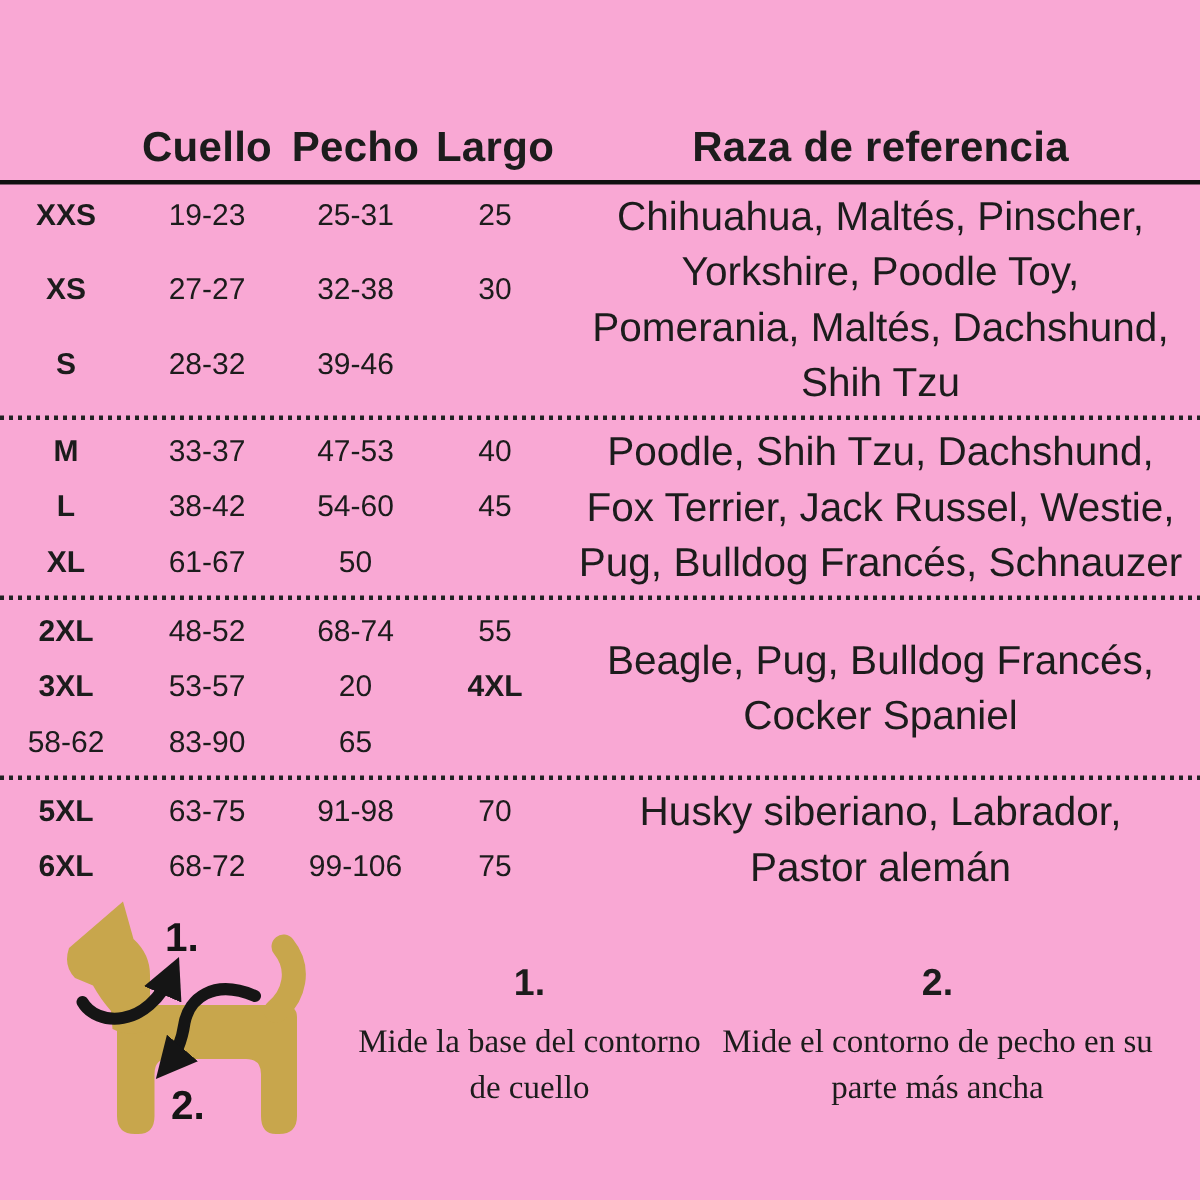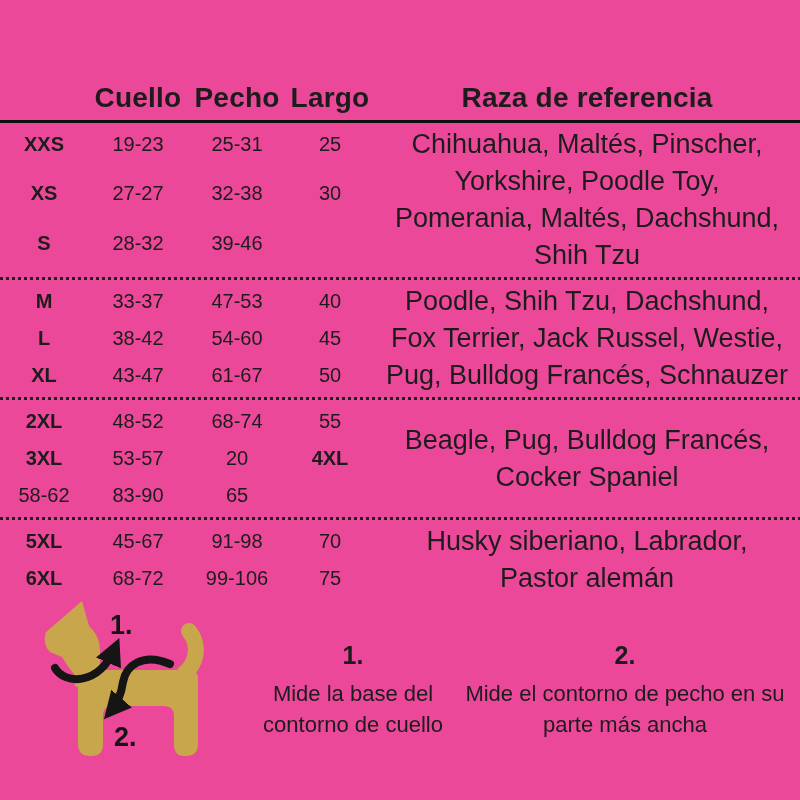--- a/index.html
+++ b/index.html
@@ -1,17 +1,17 @@
 <!DOCTYPE html>
 <html><head>
 <meta charset="utf-8">
 <style>
   html,body{margin:0;padding:0;background:#ffffff;}
   .canvas{
-    position:relative;width:800px;height:800px;background:#ec4899;
+    position:relative;width:800px;height:800px;background:#f9a8d4;
     font-family:"Liberation Sans","DejaVu Sans",sans-serif;color:#1c1c1c;
     overflow:hidden;
   }
   
   .size-table{position:absolute;left:0;top:76px;width:800px;}
   .thead{
     display:grid;grid-template-columns:88px 100px 98px 88px 1fr;
     height:44px;align-items:center;
   }
   .thead .hcell{
@@ -38,21 +38,21 @@
   .span3{grid-row:1 / span 3;}
   .span2{grid-row:1 / span 2;}
   
   .dog-svg{position:absolute;left:30px;top:594px;}
   .arrow-stroke{fill:none;stroke:#151515;stroke-width:8;stroke-linecap:round;}
   .svg-num{font-family:"Liberation Sans","DejaVu Sans",sans-serif;font-weight:bold;font-size:27px;fill:#151515;}
   .step{position:absolute;text-align:center;}
   .step-1{left:237px;top:641px;width:232px;}
   .step-2{left:458px;top:641px;width:334px;}
   .step-num{font-weight:bold;font-size:25px;margin-bottom:8px;}
-  .step-text{font-size:22px;line-height:31px;}
+  .step-text{font-size:22px;line-height:31px;font-family:Liberation Serif, serif;}
 </style>
 </head>
 <body>
 
 <div class="canvas">
 
   <div class="size-table">
 
     <div class="thead">
       <div class="hcell"></div>
@@ -85,21 +85,20 @@
       <div class="breed-cell span3">Poodle, Shih Tzu, Dachshund, Fox Terrier, Jack Russel, Westie, Pug, Bulldog Francés, Schnauzer</div>
       <div class="cell size-cell">M</div>
       <div class="cell">33-37</div>
       <div class="cell">47-53</div>
       <div class="cell">40</div>
       <div class="cell size-cell">L</div>
       <div class="cell">38-42</div>
       <div class="cell">54-60</div>
       <div class="cell">45</div>
       <div class="cell size-cell">XL</div>
-      <div class="cell">43-47</div>
       <div class="cell">61-67</div>
       <div class="cell">50</div>
     </div>
 
     <div class="dotted-sep"></div>
 
     <div class="group">
       <div class="breed-cell span3">Beagle, Pug, Bulldog Francés, Cocker Spaniel</div>
       <div class="cell size-cell">2XL</div>
       <div class="cell">48-52</div>
@@ -112,21 +111,21 @@
       <div class="cell">58-62</div>
       <div class="cell">83-90</div>
       <div class="cell">65</div>
     </div>
 
     <div class="dotted-sep"></div>
 
     <div class="group">
       <div class="breed-cell span2">Husky siberiano, Labrador, Pastor alemán</div>
       <div class="cell size-cell">5XL</div>
-      <div class="cell">45-67</div>
+      <div class="cell">63-75</div>
       <div class="cell">91-98</div>
       <div class="cell">70</div>
       <div class="cell size-cell">6XL</div>
       <div class="cell">68-72</div>
       <div class="cell">99-106</div>
       <div class="cell">75</div>
     </div>
 
   </div>
 

